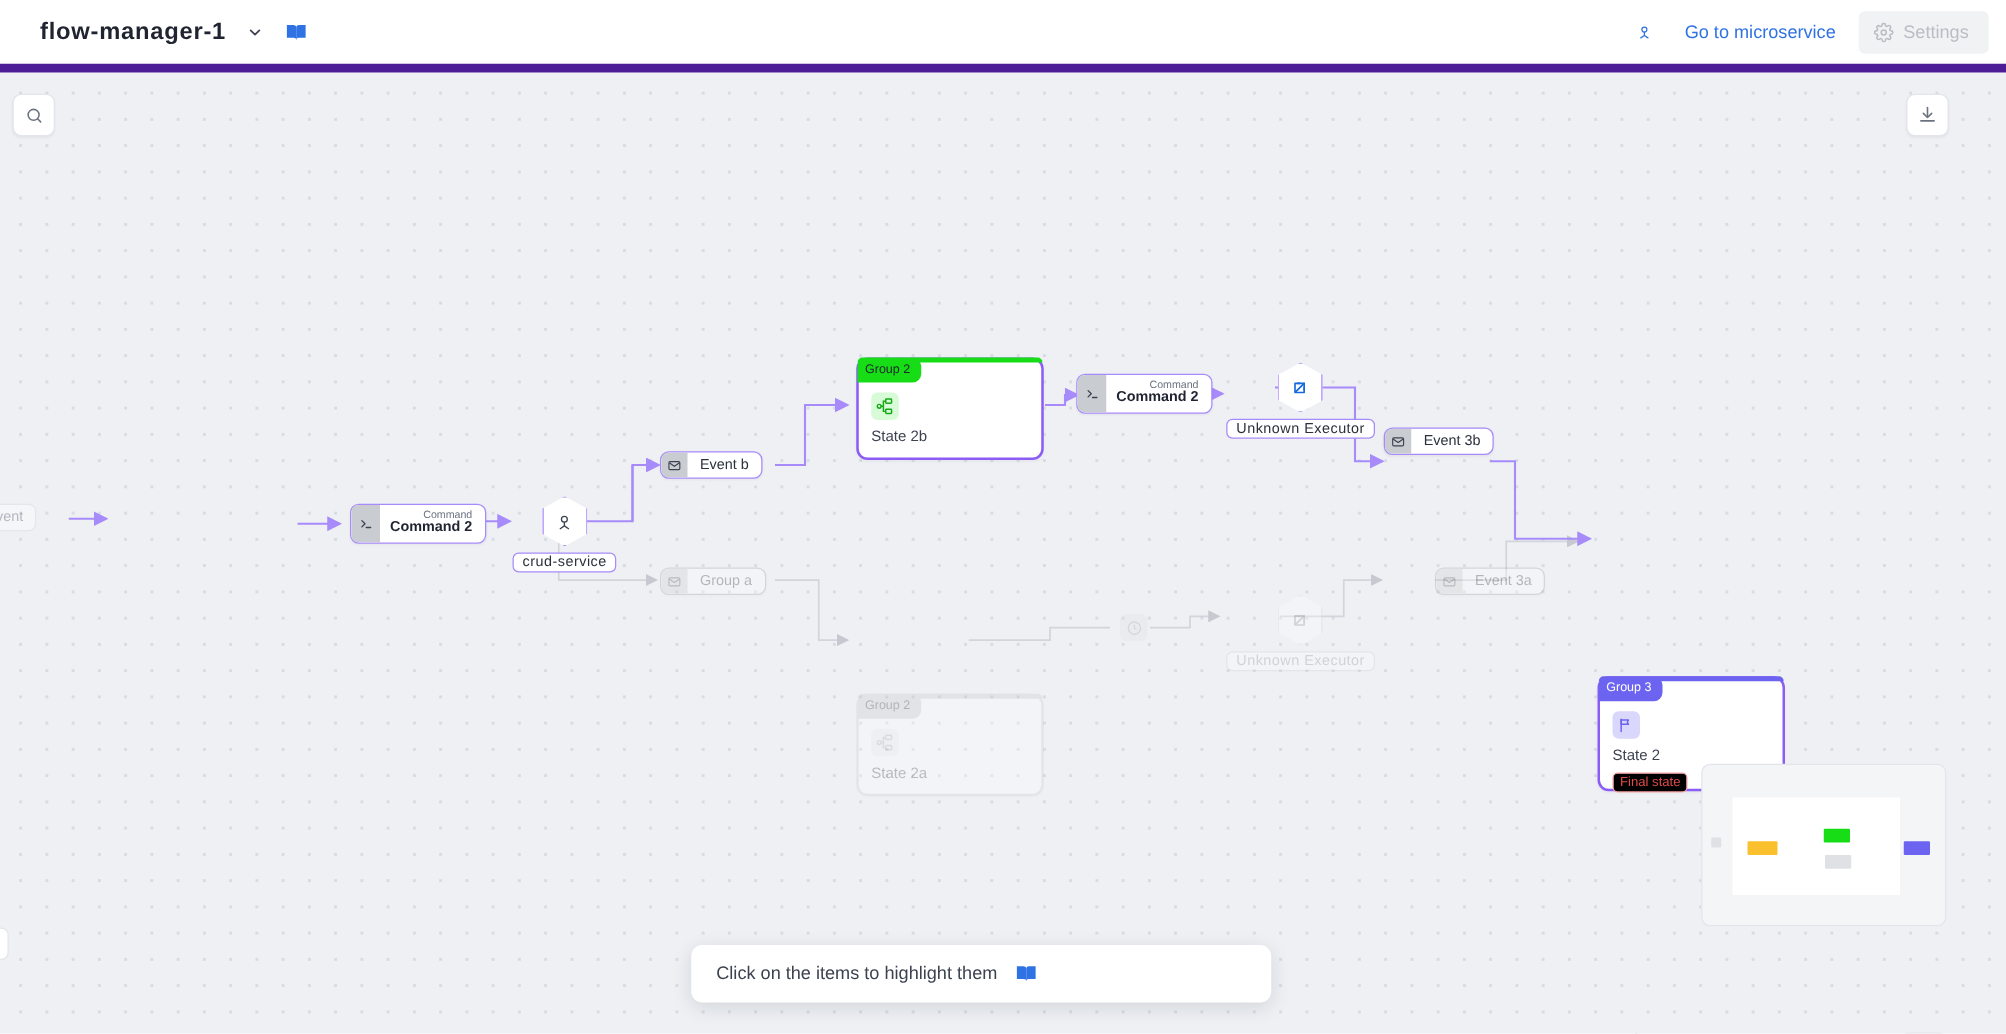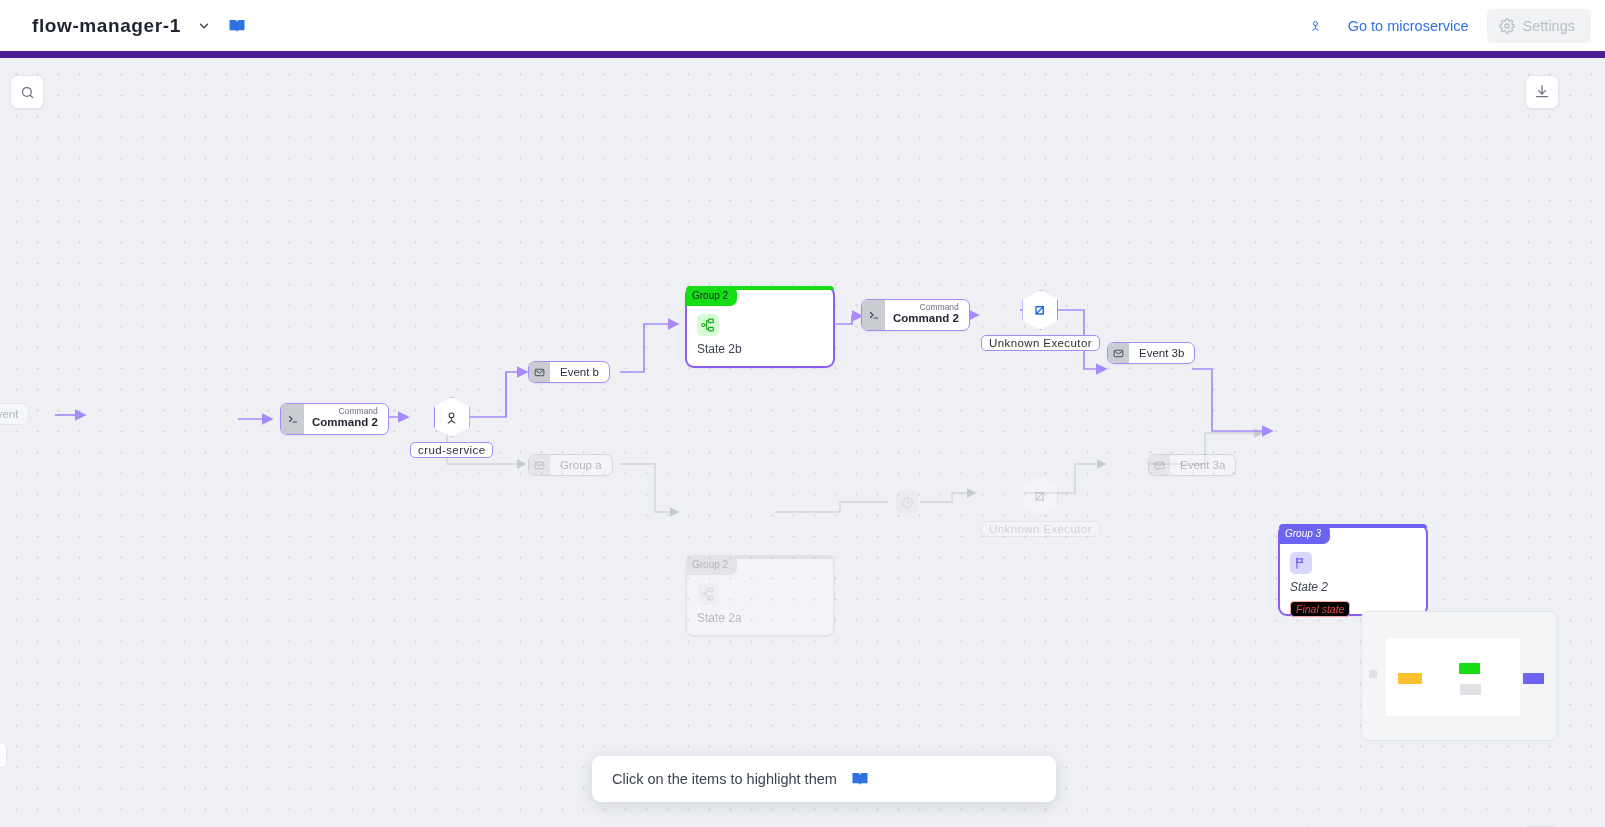--- a/index.html
+++ b/index.html
@@ -186,21 +186,20 @@
 
   
   .hintbar {
     position: absolute; left: 553px; top: 698px;
     height: 46px; width: 464px;
     background: #ffffff;
     border-radius: 9px;
     box-shadow: 0 4px 16px rgba(16,24,40,.12);
     display: flex; align-items: center; padding: 0 0 0 20px;
     z-index: 30;
-    margin-left: 39px;
   }
   .hint-text { font-size: 14.5px; color: #3c4250; }
   .hint-book { margin-left: 14px; color: #2f72e3; display:flex; align-items:center; cursor:pointer;}
   .exit-btn {
     margin-left: 18px; height: 46px; border-radius: 9px;
     background: #1769e0; color: #fff; border: none;
     display: flex; align-items: center; gap: 10px;
     padding: 0 22px; font-size: 15px; font-weight: bold;
     font-family: "Liberation Sans", sans-serif; cursor: pointer;
   }
@@ -461,21 +460,21 @@
     <div class="node event-node dim" style="left:1148px; top:396px;">
       <div class="ev-ico">
         <svg width="11" height="11" viewBox="0 0 24 24" fill="none" stroke="currentColor" stroke-width="2">
             <rect x="2.5" y="5" width="19" height="14" rx="2"></rect>
             <path d="M3 7l9 6 9-6"></path>
           </svg>
       </div>
       <div class="ev-txt">Event 3a</div>
     </div>
 
-    <div class="node state-card" style="left:1278px; top:302px; height:92px; border-color:#8b5cf6;font-style:italic;">
+    <div class="node state-card" style="left:1278px; top:319px; height:92px; border-color:#8b5cf6;">
       <div class="topstrip" style="background:#6c63f0;"></div>
       <div class="grp-badge" style="background:#6c63f0;color:#fff;">Group 3</div>
       <div class="ico" style="background:#d9d7fb;">
         <svg width="14" height="14" viewBox="0 0 24 24" fill="none" stroke="#6c63f0" stroke-width="2" stroke-linecap="round" stroke-linejoin="round">
             <path d="M5 21V4"></path>
             <path d="M5 5h10l-1.6 3.2L15 11H5z"></path>
           </svg>
       </div>
       <div class="sname">State 2</div>
       <div class="final-badge">Final state</div>

